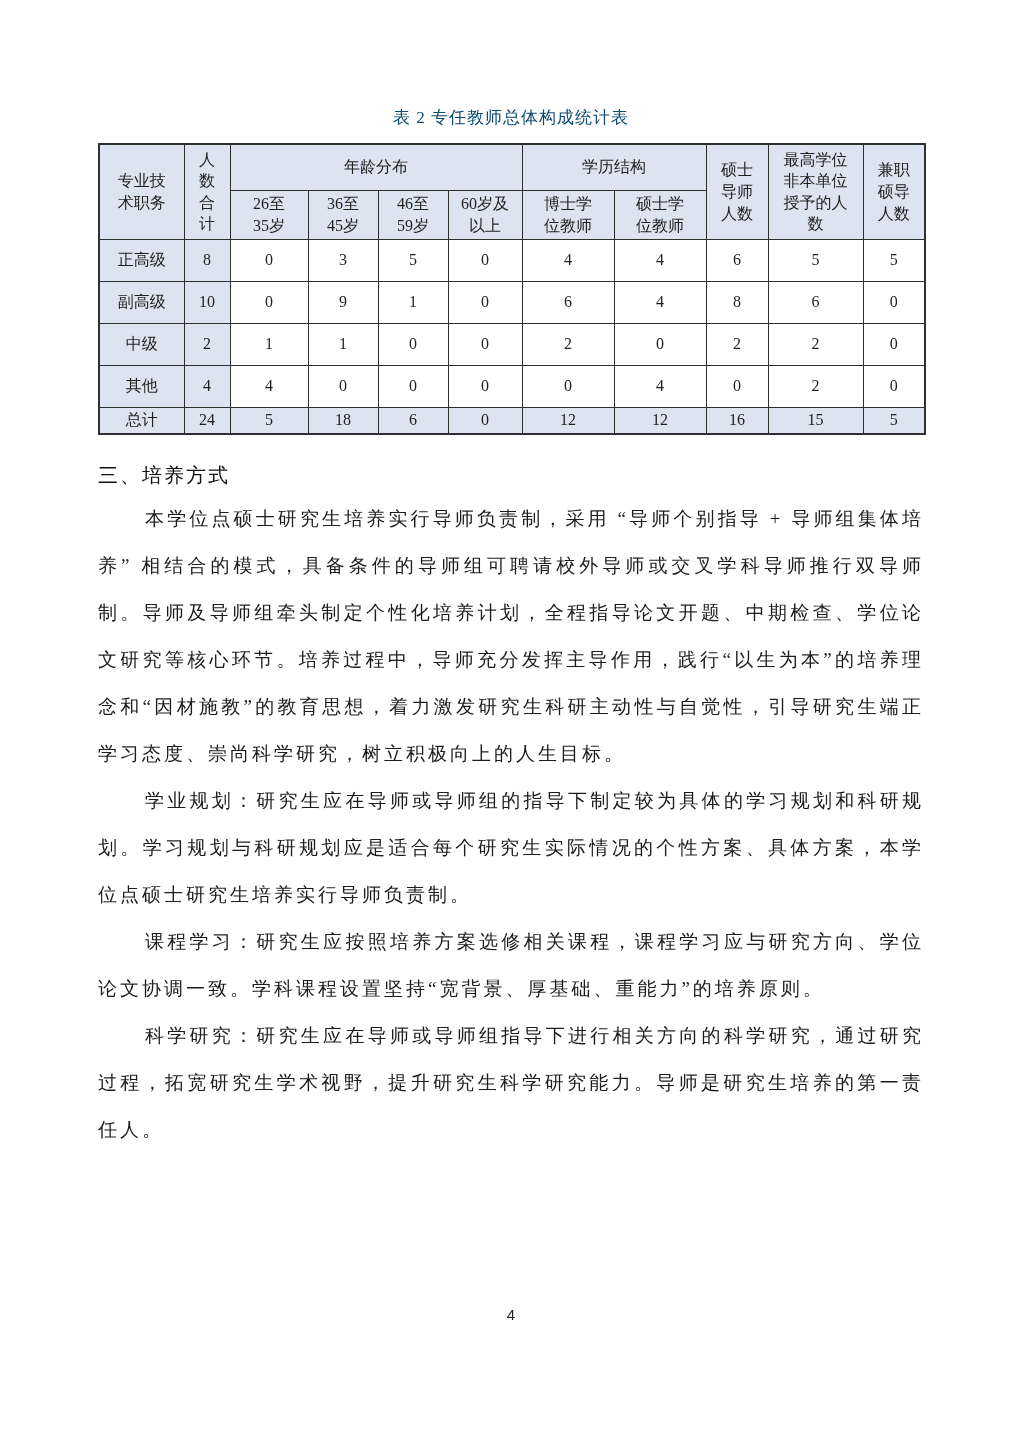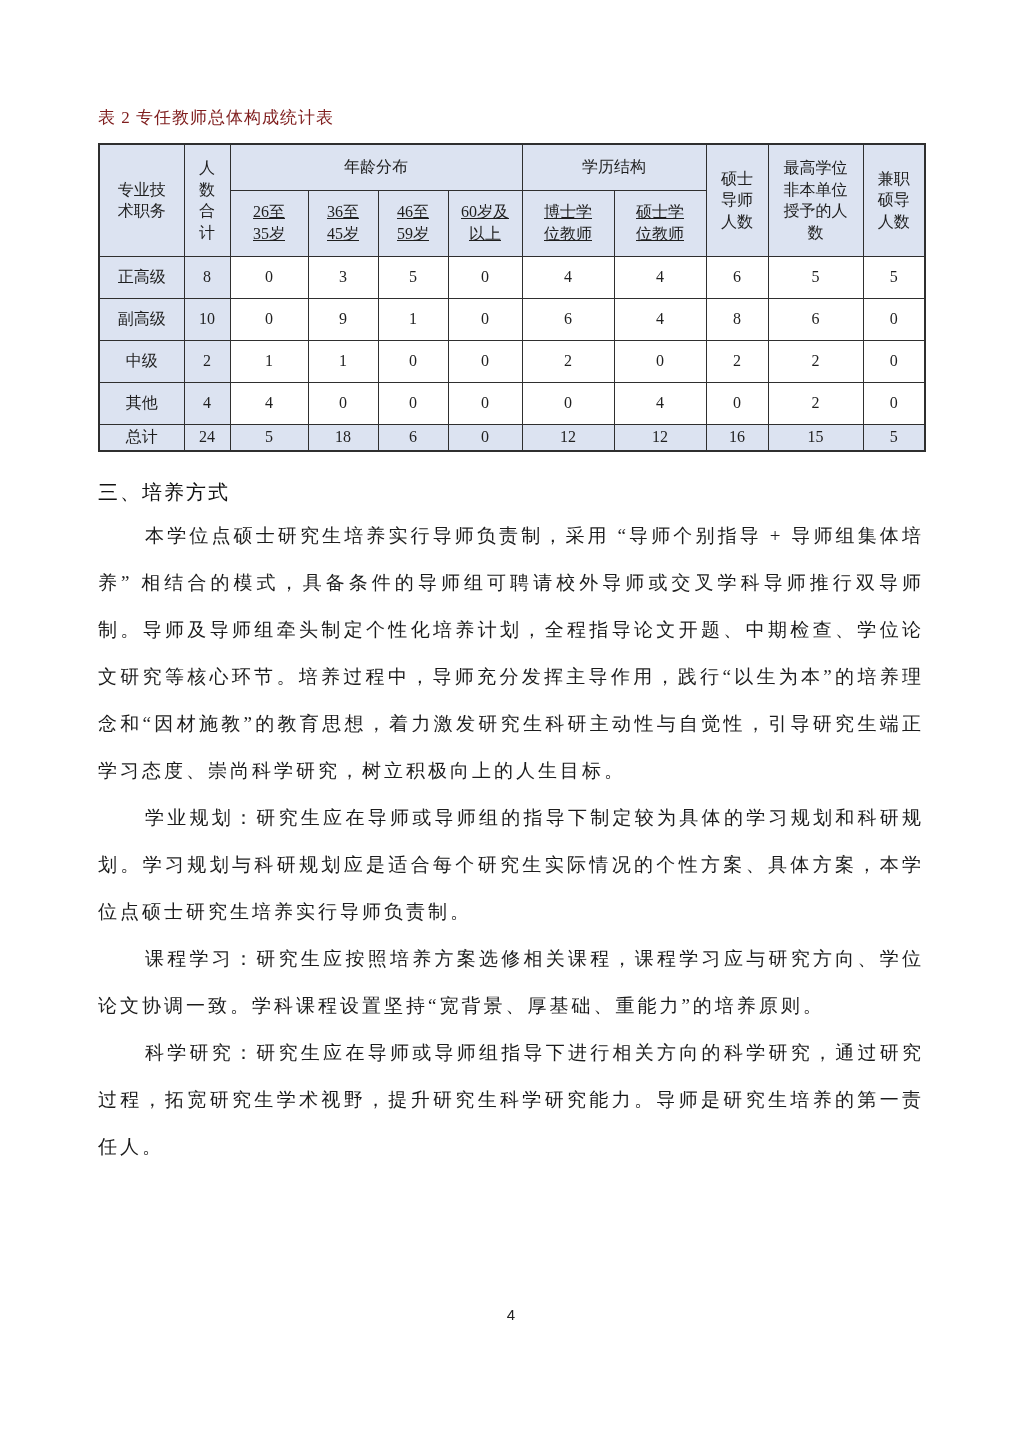--- a/index.html
+++ b/index.html
@@ -17,24 +17,24 @@
     overflow: hidden;
   }
   .content {
     position: absolute;
     left: 98px;
     top: 0;
     width: 826px;
   }
   .doc-title {
     margin-top: 106px;
-    text-align: left;
+    text-align: center;
     font-size: 17px;
     letter-spacing: 1px;
-    color: #7f1d1d;
+    color: #0c4a6e;
   }
   table.stats-table {
     margin-top: 14px;
     width: 826px;
     table-layout: fixed;
     border-collapse: collapse;
     border: 2px solid #2f2f2f;
     font-size: 16px;
     text-align: center;
   }
@@ -42,21 +42,21 @@
     border: 1px solid #2f2f2f;
     vertical-align: middle;
     padding: 1px 2px;
     font-weight: normal;
     line-height: 1.35;
     overflow: hidden;
   }
   .stats-table th { white-space: pre-line; }
   .shaded { background: #dce3f1; }
   tr.h-group { height: 46px; }
-  tr.h-sub  { height: 66px; text-decoration: underline; }
+  tr.h-sub  { height: 49px; }
   tr.body-row { height: 42px; margin-left: 33px; }
   tr.total-row { height: 27px; }
   .section-heading {
     margin: 27px 0 6px 0;
     font-family: "Liberation Sans", "DejaVu Sans", sans-serif;
     font-weight: normal;
     font-size: 20px;
     letter-spacing: 2px;
     color: #111111;
   }

